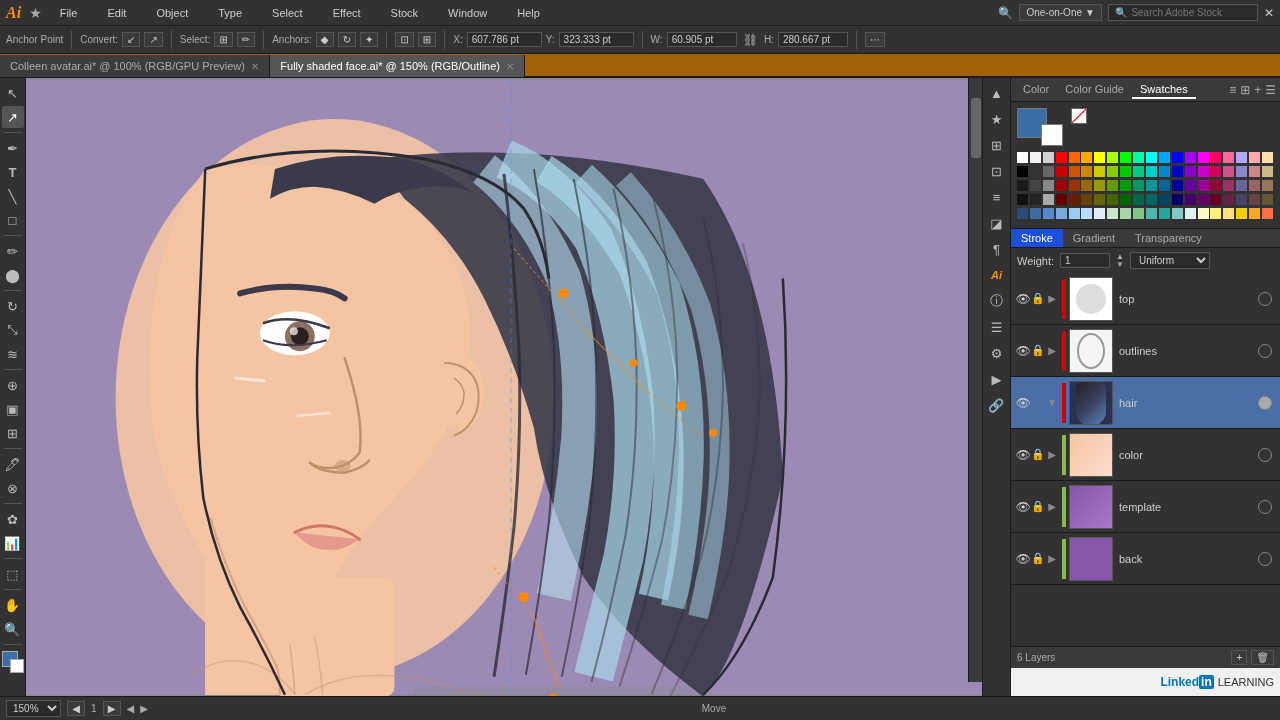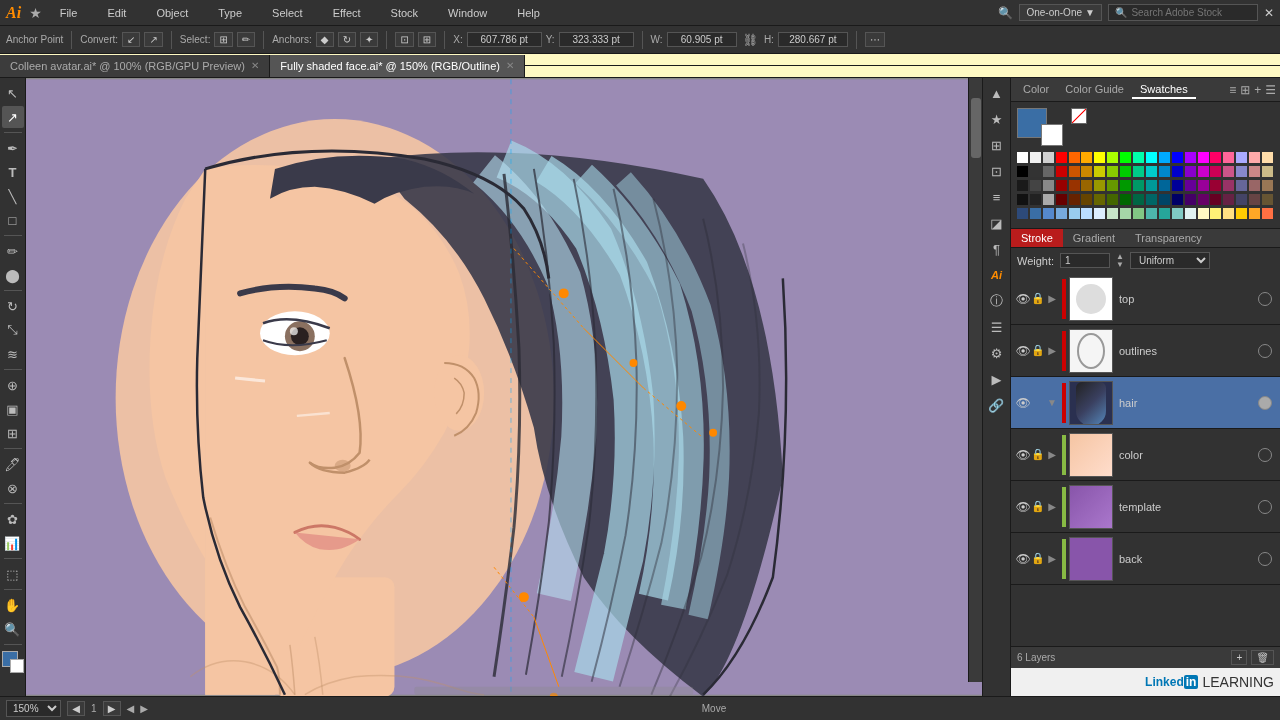--- a/index.html
+++ b/index.html
@@ -39,30 +39,30 @@
       display: flex;
       align-items: center;
       padding: 0 6px;
       border-bottom: 1px solid #1a1a1a;
       gap: 4px;
       font-size: 10px;
       color: #bbb;
     }
     .opt-label { color: #aaa; }
     .opt-btn { background: #3a3a3a; border: 1px solid #555; padding: 1px 4px; cursor: pointer; color: #ccc; font-size: 10px; min-width: 18px; text-align: center; }
-    .opt-input { background: #2a2a2a; border: 1px solid #555; padding: 1px 4px; width: 70px; color: #ccc; font-size: 10px; text-align: center; }
+    .opt-input { background: #2a2a2a; border: 1px solid #555; padding: 1px 4px; width: 70px; color: #ccc; font-size: 10px; }
     .opt-sep { width: 1px; height: 18px; background: #555; margin: 0 4px; }
     .opt-icon-btn { background: transparent; border: none; cursor: pointer; color: #bbb; font-size: 12px; padding: 0 2px; }
 
     
     #tab-bar {
       height: 24px;
-      background: #fef9c3;
-      display: flex;
-      align-items: center;
+      background: #a16207;
+      display: flex;
+      align-items: flex-end;
       border-bottom: 1px solid #1a1a1a;
     }
     .tab {
       height: 22px;
       padding: 0 10px;
       display: flex;
       align-items: center;
       gap: 6px;
       font-size: 11px;
       cursor: pointer;
@@ -192,21 +192,21 @@
       display: flex;
       background: #3a3a3a;
       border-bottom: 1px solid #1a1a1a;
     }
     .stroke-tab {
       padding: 3px 10px;
       font-size: 11px;
       cursor: pointer;
       color: #aaa;
     }
-    .stroke-tab.active { color: #fff; background: #b91c1c; }
+    .stroke-tab.active { color: #fff; background: #1d4ed8; }
     .stroke-content {
       padding: 4px 6px;
       display: flex;
       align-items: center;
       gap: 6px;
       font-size: 11px;
     }
     .weight-input {
       background: #2a2a2a;
       border: 1px solid #555;
@@ -884,21 +884,21 @@
         <div style="margin-left:auto;display:flex;gap:4px;">
           <button style="background:#3a3a3a;border:1px solid #555;color:#ccc;font-size:10px;padding:1px 4px;cursor:pointer;">+</button>
           <button style="background:#3a3a3a;border:1px solid #555;color:#ccc;font-size:10px;padding:1px 4px;cursor:pointer;">🗑</button>
         </div>
       </div>
     </div>
 
     <div style="height:28px;background:#f0f0f0;display:flex;align-items:center;justify-content:flex-end;padding:0 6px;">
       <span style="color:#0077b5;font-weight:bold;font-size:12px;">Linked</span>
       <span style="background:#0077b5;color:white;font-weight:bold;font-size:12px;padding:0 2px;border-radius:2px;">in</span>
-      <span style="color:#333;font-size:14px;margin-left:4px;">LEARNING</span>
+      <span style="color:#333;font-size:11px;margin-left:4px;">LEARNING</span>
     </div>
   </div>
 </div>
 
 <div id="bottom-bar">
   <select class="zoom-select">
     <option>150%</option>
   </select>
   <button class="nav-btn">◀</button>
   <span>1</span>

